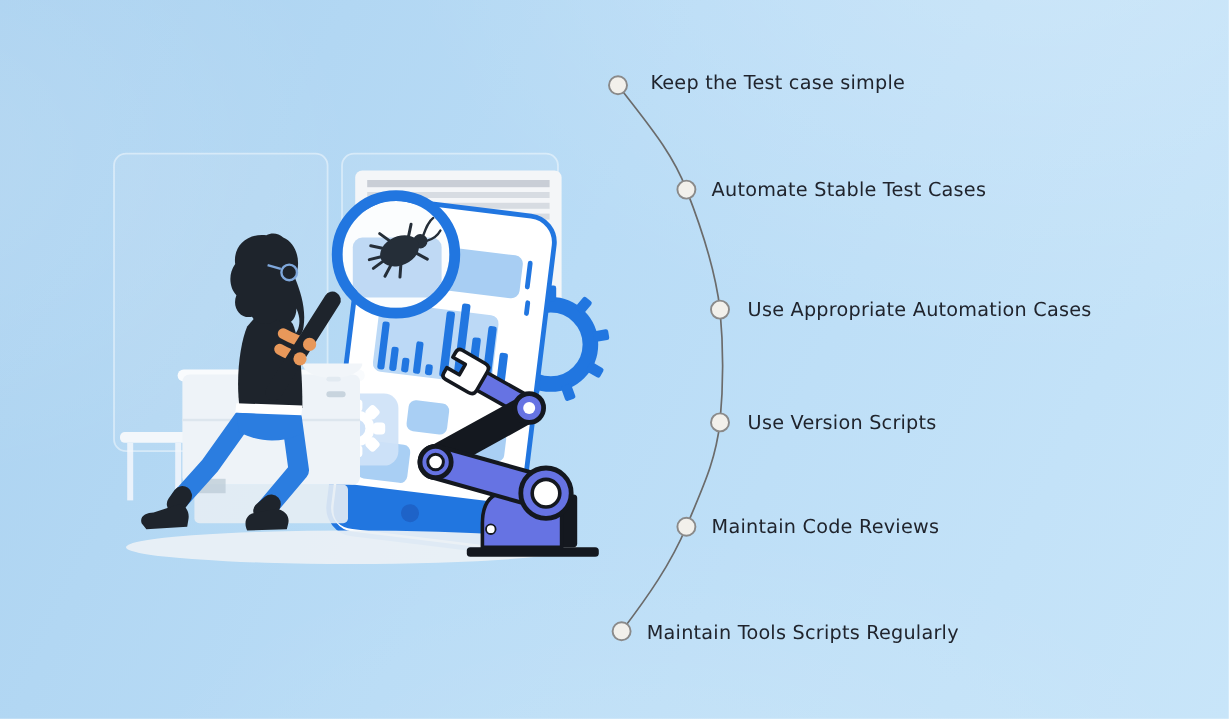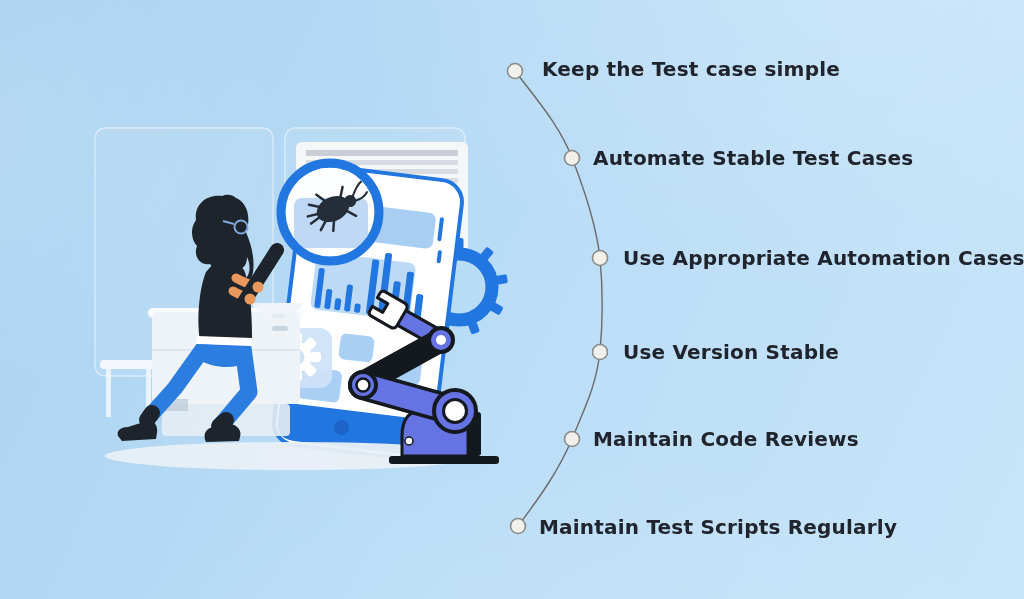--- a/index.html
+++ b/index.html
@@ -42,22 +42,22 @@
   .c-panelblue{fill:#BCD9F6;}
   .c-tileblue{fill:#CFE2F8;}
   .c-outline{fill:#14181F;}           .s-outline{stroke:#14181F;}
 
   .tl-node{fill:var(--node-fill);stroke:var(--node-stroke);stroke-width:1.6;}
   .tl-path{fill:none;stroke:var(--connector);stroke-width:1.4;}
 
   .tl-label{
     position:absolute;
     transform:translateY(-50%);
-    font-size:20px;
-    font-weight:700;
+    font-size:16px;
+    font-weight:400;
     letter-spacing:.2px;
     color:var(--text-color);
     white-space:nowrap;
   }
 </style>
 </head>
 <body>
 
 <div class="stage">
 
@@ -263,18 +263,18 @@
     <circle class="tl-node" cx="600" cy="258" r="7.5"></circle>
     <circle class="tl-node" cx="600" cy="352" r="7.5"></circle>
     <circle class="tl-node" cx="572" cy="439" r="7.5"></circle>
     <circle class="tl-node" cx="518" cy="526" r="7.5"></circle>
   </svg>
 
   <div>
     <div class="tl-label" style="left:542px;top:69px">Keep the Test case simple</div>
     <div class="tl-label" style="left:593px;top:158px">Automate Stable Test Cases</div>
     <div class="tl-label" style="left:623px;top:258px">Use Appropriate Automation Cases</div>
-    <div class="tl-label" style="left:623px;top:352px">Use Version Stable</div>
+    <div class="tl-label" style="left:623px;top:352px">Use Version Scripts</div>
     <div class="tl-label" style="left:593px;top:439px">Maintain Code Reviews</div>
-    <div class="tl-label" style="left:539px;top:527px">Maintain Test Scripts Regularly</div>
+    <div class="tl-label" style="left:539px;top:527px">Maintain Tools Scripts Regularly</div>
   </div>
 
 </div>
 
 </body></html>

